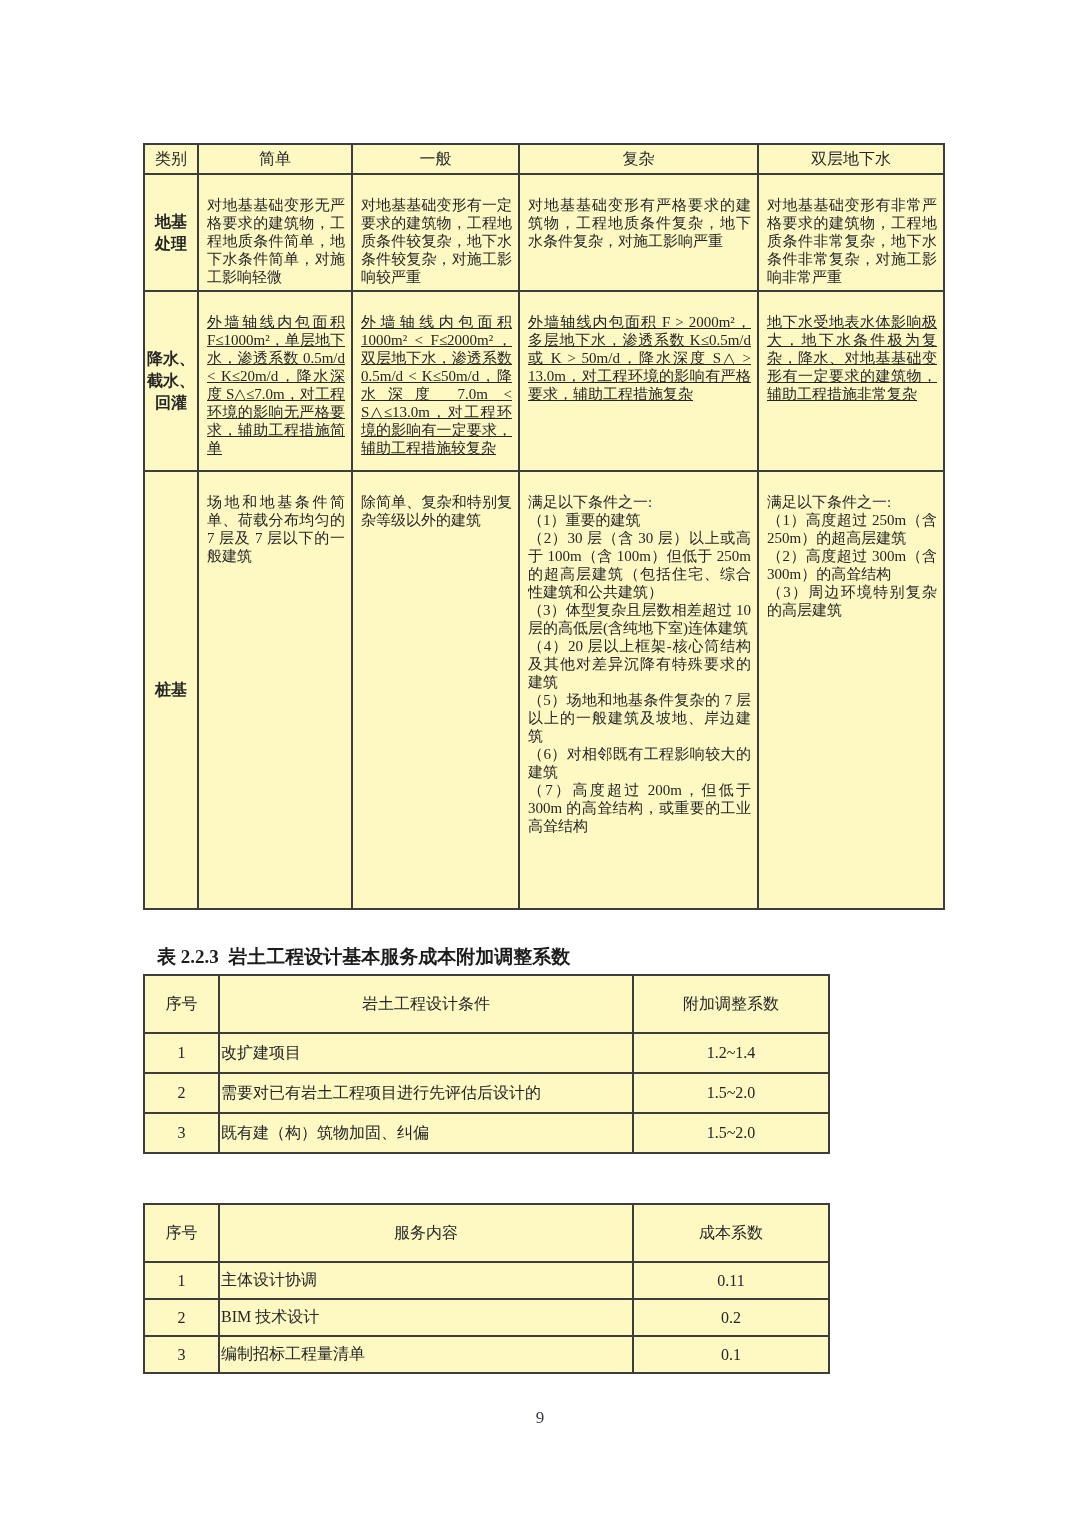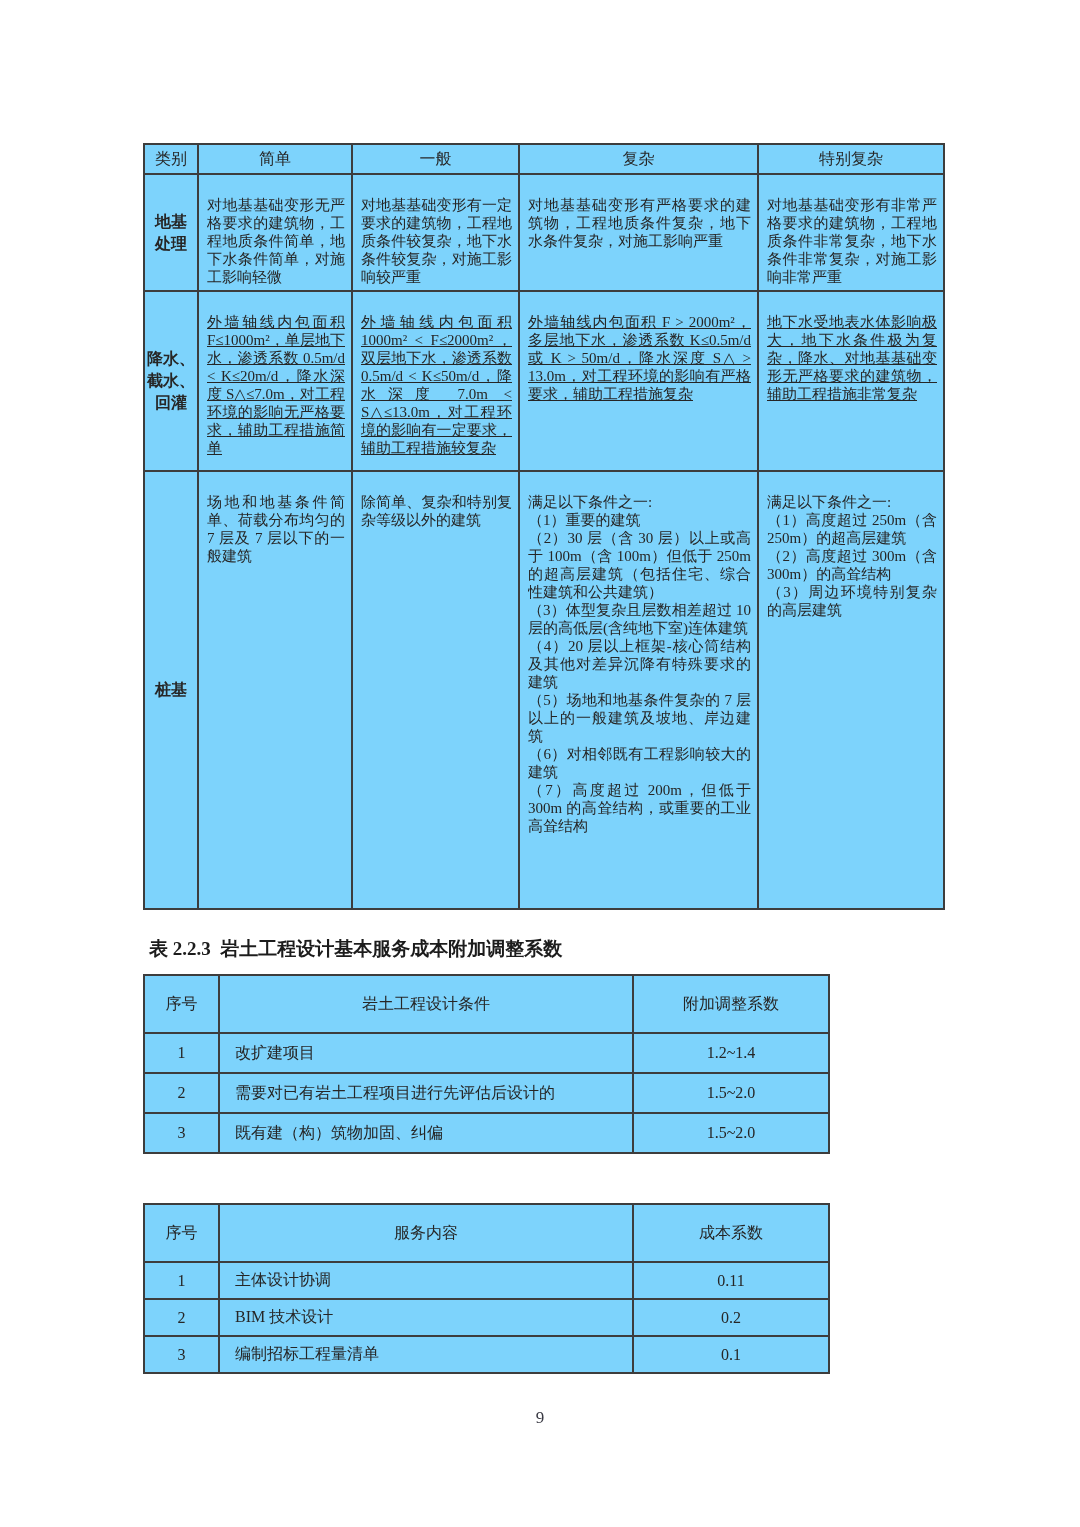--- a/index.html
+++ b/index.html
@@ -4,50 +4,50 @@
 <style>
   html,body { margin:0; padding:0; background:#ffffff; }
   .page {
     position:relative;
     width:1080px; height:1527px;
     background:#ffffff;
     font-family:"Liberation Serif","DejaVu Serif",serif;
     color:#262626;
     overflow:hidden;
   }
-  table { border-collapse:collapse; table-layout:fixed; position:absolute; background:#7dd3fc; }
+  table { border-collapse:collapse; table-layout:fixed; position:absolute; background:#fef9c3; }
   th, td { border:2px solid #3d3d3d; box-sizing:border-box; }
   
   .t1 { left:143px; top:143px; width:800px; font-size:15px; }
   .t1 th { font-weight:normal; text-align:center; vertical-align:middle; font-size:16px; }
   .t1 td.body { vertical-align:top; padding:21px 6px 3px 8px; line-height:18px;
                 text-align:justify; text-justify:inter-character; }
   .t1 th.cat { line-height:22px;font-weight:bold; }
   .preline { white-space:pre-line; }
   .clip { overflow:hidden; }
   .r1 .clip { max-height:109px; }
   .r2 .clip { max-height:172px;text-decoration:underline; }
   .r3 .clip { max-height:430px; }
   
   .caption {
-    position:absolute; left:145px; margin:4px;
+    position:absolute; left:145px; margin:12px;
     font-size:19px; font-weight:700; line-height:28px;
     white-space:pre-wrap; color:#1c1c1c;
     font-family:"Liberation Serif","DejaVu Serif",serif;
   }
   .cap223 { top:931px; }
   .cap224 { top:1157px; }
   
   .t2 { width:685px; left:143px; font-size:16px; }
   .t223 { top:974px; }
   .t224 { top:1203px; }
   .t2 th { font-weight:normal; text-align:center; vertical-align:middle; height:58px; }
   .t2 td { vertical-align:middle; }
   .t2 td.num { text-align:center; }
-  .t2 td.desc { text-align:left; padding-left:15px; }
+  .t2 td.desc { text-align:left; padding-left:1px; }
   .t223 tbody tr { height:40px; }
   .t224 tbody tr { height:37px; }
   
   .pageno {
     position:absolute; top:1408px; left:0; width:100%;
     text-align:center; font-size:17px; color:#3a3a44;
   }
 </style>
 </head>
 <body>
@@ -61,21 +61,21 @@
         <col style="width:167px">
       <col style="width:239px">
         <col style="width:186px">
     </colgroup>
     <thead>
       <tr style="height:30px">
         <th>类别</th>
         <th>简单</th>
         <th>一般</th>
         <th>复杂</th>
-        <th>特别复杂</th>
+        <th>双层地下水</th>
       </tr>
     </thead>
     <tbody>
       <tr class="r1" style="height:117px">
         <th class="cat preline">地基
 处理</th>
         <td class="body">
             <div class="clip preline">对地基基础变形无严格要求的建筑物，工程地质条件简单，地下水条件简单，对施工影响轻微</div>
           </td>
         <td class="body">
@@ -95,21 +95,21 @@
         <td class="body">
             <div class="clip preline">外墙轴线内包面积 F≤1000m²，单层地下水，渗透系数 0.5m/d &lt; K≤20m/d，降水深度 S△≤7.0m，对工程环境的影响无严格要求，辅助工程措施简单</div>
           </td>
         <td class="body">
             <div class="clip preline">外墙轴线内包面积 1000m² &lt; F≤2000m²，双层地下水，渗透系数 0.5m/d &lt; K≤50m/d，降水深度 7.0m &lt; S△≤13.0m，对工程环境的影响有一定要求，辅助工程措施较复杂</div>
           </td>
         <td class="body">
             <div class="clip preline">外墙轴线内包面积 F &gt; 2000m²，多层地下水，渗透系数 K≤0.5m/d 或 K &gt; 50m/d，降水深度 S△ &gt; 13.0m，对工程环境的影响有严格要求，辅助工程措施复杂</div>
           </td>
         <td class="body">
-            <div class="clip preline">地下水受地表水体影响极大，地下水条件极为复杂，降水、对地基基础变形无严格要求的建筑物，辅助工程措施非常复杂</div>
+            <div class="clip preline">地下水受地表水体影响极大，地下水条件极为复杂，降水、对地基基础变形有一定要求的建筑物，辅助工程措施非常复杂</div>
           </td>
       </tr>
       <tr class="r3" style="height:438px">
         <th class="cat preline">桩基</th>
         <td class="body">
             <div class="clip preline">场地和地基条件简单、荷载分布均匀的 7 层及 7 层以下的一般建筑</div>
           </td>
         <td class="body">
             <div class="clip preline">除简单、复杂和特别复杂等级以外的建筑</div>
           </td>

